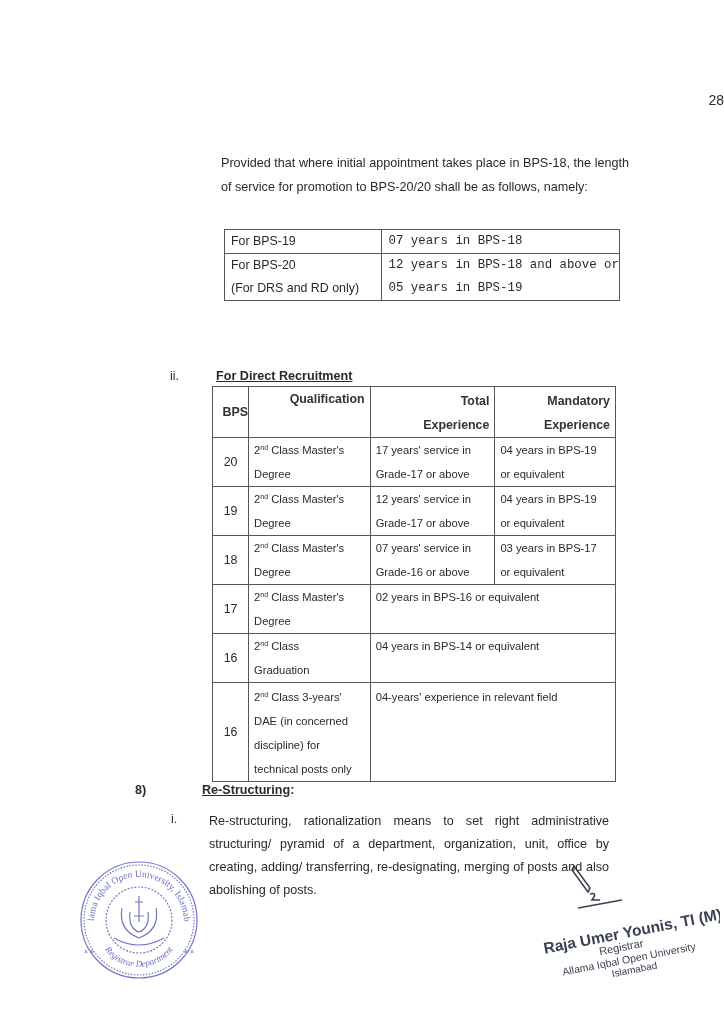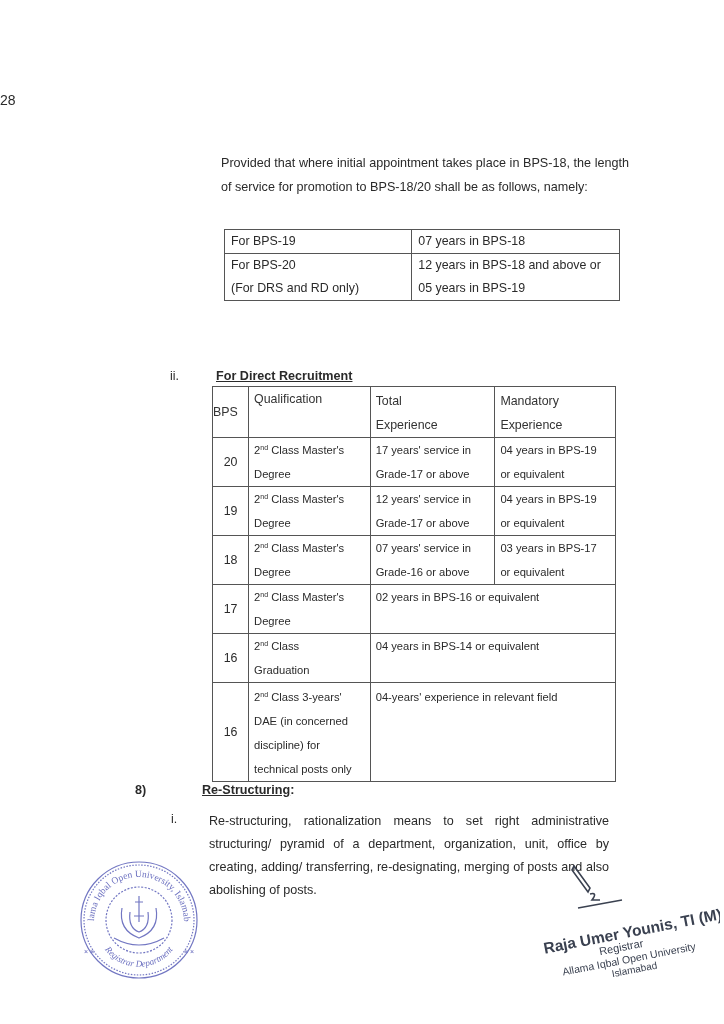--- a/index.html
+++ b/index.html
@@ -1,61 +1,61 @@
 <!DOCTYPE html>
 <html><head>
 <meta charset="utf-8">
 <style>
   html, body { margin: 0; padding: 0; }
   body {
     width: 724px; height: 1024px; background: #ffffff; position: relative; overflow: hidden;
     font-family: "Liberation Sans", "DejaVu Sans", sans-serif; color: #2a2a2a;
   }
   .abs { position: absolute; }
-  .page-number { left: 0; width: 724px; top: 92px; text-align: left; font-size: 14px; }
+  .page-number { left: 0; width: 724px; top: 92px; text-align: right; font-size: 14px; }
   .para { left: 221px; width: 408px; top: 152px; font-size: 12.6px; line-height: 23.5px; text-align: justify; }
 
   table { border-collapse: collapse; }
   td, th { border: 1px solid #555; font-weight: normal; vertical-align: top; padding: 0; }
 
   
   .t1 { left: 224px; top: 229px; width: 396px; font-size: 12.4px; }
   .t1 td { line-height: 23px; padding: 0 6px; height: 23px; }
   .t1 td.c1 { width: 180px; }
-  .t1 td.c2 { width: 190px; white-space: nowrap; overflow: hidden; padding-right: 11px; }
+  .t1 td.c2 { width: 190px; white-space: nowrap; overflow: hidden; padding-right: 0; font-family: Liberation Mono, monospace; }
 
   .item-ii { left: 170px; top: 369px; font-size: 12.4px; }
   .heading-ii { left: 216px; top: 369px; font-size: 12.6px; font-weight: bold; text-decoration: underline; }
 
   
   .t2 { left: 212px; top: 386px; width: 404px; font-size: 11.2px; }
   .t2 td { line-height: 24px; padding: 0 5px; }
   .t2 .bps { width: 34px; text-align: center; vertical-align: middle; font-size: 12.4px; padding: 0; }
   .t2 .q { width: 107px; }
   .t2 .te { width: 110px; }
   .t2 .me { width: 106px; }
-  .t2 .hdr { font-size: 12.4px; font-weight: normal; color: #333; text-align: left; }
+  .t2 .hdr { font-size: 12.4px; font-weight: bold; color: #333; text-align: right; }
   .t2 .hdr-bps { vertical-align: middle; margin-left: 12px; }
   sup { font-size: 7px; line-height: 0; vertical-align: 4px; }
 
   .item-8 { left: 135px; top: 783px; font-size: 12.6px; font-weight: bold; }
   .heading-8 { left: 168px; top: 783px; font-size: 12.6px; font-weight: bold; }
   .heading-8 u { text-decoration: underline; margin-left: 34px; }
   .item-i { left: 171px; top: 812px; font-size: 12.4px; }
   .para2 { left: 209px; width: 400px; top: 810px; font-size: 12.6px; line-height: 23px; text-align: justify; }
 
   .stamp { left: 74px; top: 858px; width: 130px; height: 124px; }
   .signature { left: 530px; top: 862px; width: 190px; height: 120px; }
 </style>
 </head>
 <body>
 
 <div class="abs page-number">28</div>
 
-<div class="abs para">Provided that where initial appointment takes place in BPS-18, the length of service for promotion to BPS-18/20 shall be as follows, namely:</div>
+<div class="abs para">Provided that where initial appointment takes place in BPS-18, the length of service for promotion to BPS-20/20 shall be as follows, namely:</div>
 
 <table class="abs t1">
   <tbody>
       <tr>
     <td class="c1">
           <div>For BPS-19</div>
         </td>
     <td class="c2">
           <div>07 years in BPS-18</div>
         </td>

